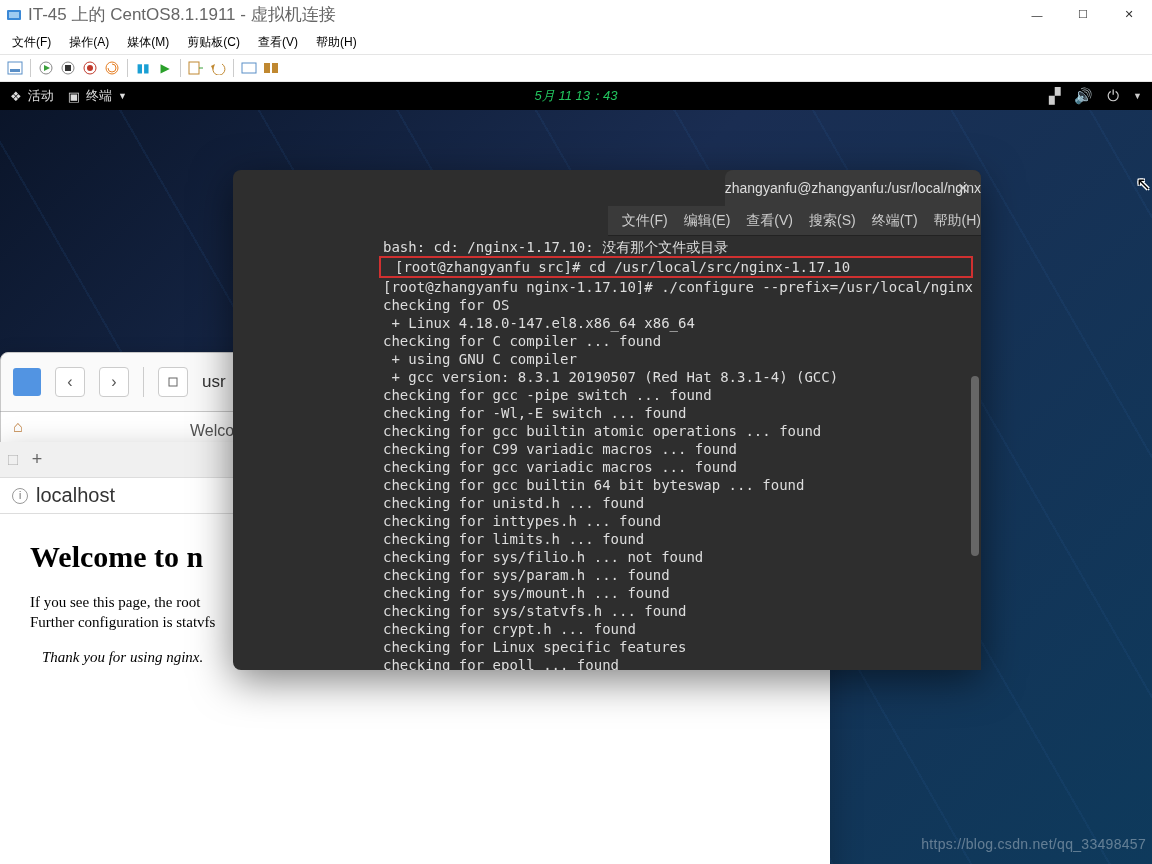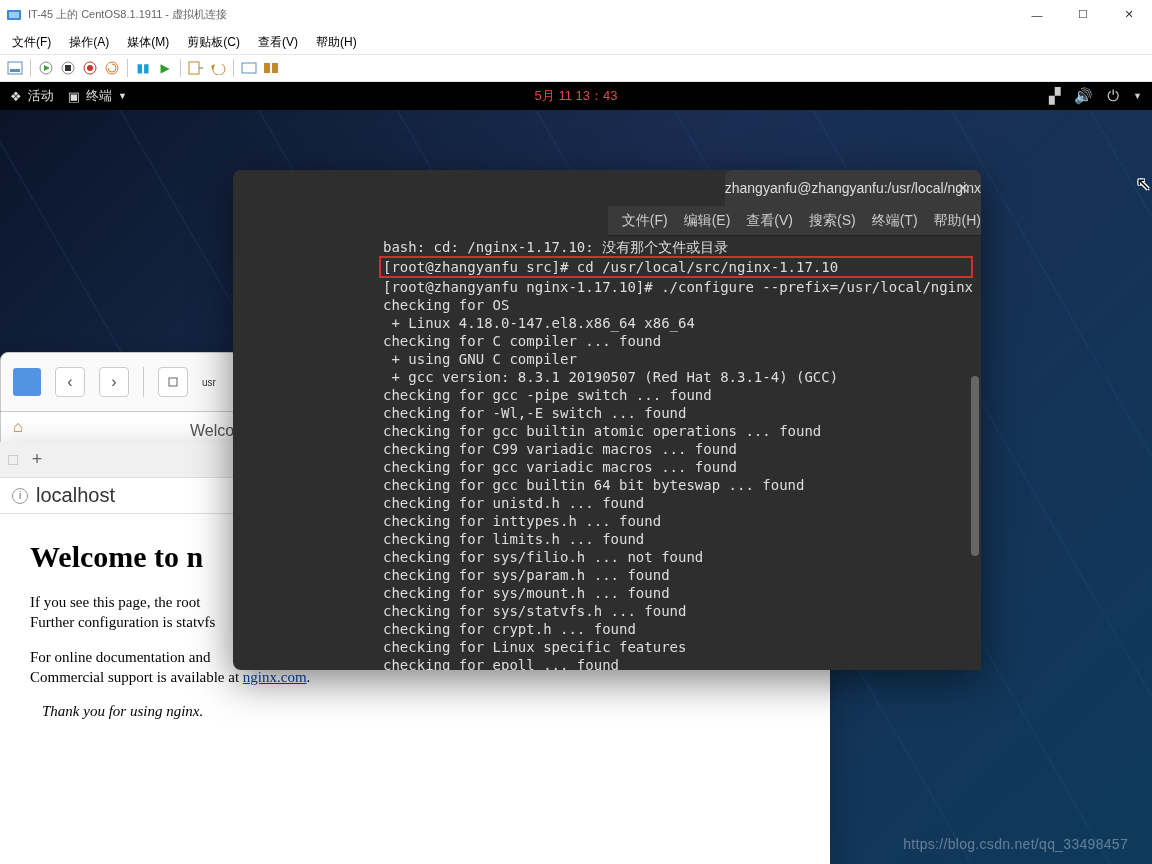--- a/index.html
+++ b/index.html
@@ -1,44 +1,44 @@
 <!DOCTYPE html>
 <html><head>
 <meta charset="utf-8">
 <style>
 * { margin: 0; padding: 0; box-sizing: border-box; }
 body { font-family: "Segoe UI", Tahoma, sans-serif; width: 1152px; height: 864px; overflow: hidden; background: #fff; position: relative; }
 
 .win-titlebar { height: 30px; background: #fff; display: flex; align-items: center; padding-left: 6px; border-bottom: 1px solid transparent; }
 .win-titlebar .vm-icon { width: 16px; height: 16px; margin-right: 6px; display: inline-flex; }
-.win-titlebar .title-text { font-size: 11px; color: #666; }
+.win-titlebar .title-text { font-size: 17px; color: #666; }
 .win-controls { margin-left: auto; display: flex; }
 .win-controls .wc { width: 46px; height: 30px; display: flex; align-items: center; justify-content: center; color: #333; font-size: 11px; }
 
 .win-menubar { height: 24px; display: flex; align-items: center; padding-left: 12px; gap: 18px; font-size: 12px; color: #000; }
 .win-menubar span { }
 
 .win-toolbar { height: 28px; display: flex; align-items: center; padding-left: 6px; gap: 4px; border-top: 1px solid #e5e5e5; border-bottom: 1px solid #e5e5e5; }
 .tb-btn { width: 18px; height: 18px; display: flex; align-items: center; justify-content: center; font-size: 12px; }
 .tb-sep { width: 1px; height: 18px; background: #ccc; margin: 0 2px; }
 
 .vm-area { position: absolute; left: 0; top: 82px; width: 1152px; height: 782px; background: linear-gradient(135deg, #0a1428 0%, #1a2d52 40%, #0e3a5c 100%); }
 .vm-area::before { content:""; position:absolute; inset:0; background: repeating-linear-gradient(60deg, rgba(40,90,150,0.15) 0 2px, transparent 2px 120px); }
 
 .gnome-top { position: absolute; left: 0; top: 0; right: 0; height: 28px; background: #000; color: #ddd; display: flex; align-items: center; font-size: 13px; padding: 0 10px; z-index: 5; }
 .gnome-top .activities { display: flex; align-items: center; gap: 6px; }
 .gnome-top .app-ind { display: flex; align-items: center; gap: 6px; margin-left: 14px; }
-.gnome-top .clock { position: absolute; left: 50%; transform: translateX(-50%); color: #ef4444; }
+.gnome-top .clock { position: absolute; left: 50%; transform: translateX(-50%); color: #22c55e; font-style: italic; }
 .gnome-top .tray { margin-left: auto; display: flex; gap: 14px; align-items: center; color: #ccc; }
 .tray .ic { font-size: 15px; }
 
 .files-win { position: absolute; left: 0; top: 270px; width: 830px; height: 60px; background: #fafafa; border: 1px solid #c8c8c8; border-radius: 8px 8px 0 0; box-shadow: 0 4px 20px rgba(0,0,0,0.2); z-index: 2; display: flex; align-items: center; padding: 0 12px; gap: 14px; }
 .files-win .nav-btn { width: 30px; height: 30px; border: 1px solid #ccc; border-radius: 4px; display: flex; align-items: center; justify-content: center; color: #555; background:#fff;}
 .files-win .folder-ic { width: 28px; height: 28px; background: #5294e2; border-radius: 3px; }
-.files-win .path { font-size: 10px; color: #333; }
+.files-win .path { font-size: 17px; color: #333; }
 .files-divider { width:1px; height:30px; background:#ccc;}
 .files-below { position: absolute; left: 0; top: 330px; width: 830px; height: 30px; background: #fff; border-left:1px solid #c8c8c8;border-right:1px solid #c8c8c8; z-index:2; display:flex; align-items:center; padding-left:12px; gap:8px;}
 .files-below .home-ic { color:#c08040; font-size:16px;}
 
 .welcome-txt { position:absolute; left:190px; top:340px; font-size:16px; color:#555; z-index:2;}
 
 .firefox-win { position: absolute; left: 0; top: 360px; width: 830px; height: 504px; background: #fff; box-shadow: 0 8px 30px rgba(0,0,0,0.25); z-index: 3; }
 .ff-tabs { height: 36px; background: #f0f0f0; border-bottom: 1px solid #ddd; display: flex; align-items: center; padding-left: 4px; }
 .ff-tab-blank { width: 18px; height: 28px; display:flex; align-items:center; justify-content:center; color:#888;}
 .ff-tab-plus { width: 30px; height: 28px; display: flex; align-items: center; justify-content: center; font-size: 18px; color: #666; }
@@ -49,23 +49,23 @@
 .ff-body h1 { font-size: 30px; font-weight: bold; margin-bottom: 18px; }
 .ff-body p { font-size: 15px; line-height: 1.35; margin-bottom: 14px; }
 .ff-body a { color: #0645ad; text-decoration: underline; }
 .ff-body em { font-style: italic; margin-left: 12px; }
 
 .term-win { position: absolute; left: 233px; top: 88px; width: 748px; height: 500px; background: #2e2e2e; border-radius: 8px; box-shadow: 0 10px 40px rgba(0,0,0,0.5); z-index: 10; display: flex; flex-direction: column; align-items: flex-end; }
 .term-title { height: 36px; background: #3a3a3a; border-radius: 8px 8px 0 0; color: #ddd; font-size: 14px; display: flex; align-items: center; justify-content: center; position: relative; }
 .term-title .close-x { position: absolute; right: 12px; color: #ccc; font-size: 14px; cursor: pointer; }
 .term-menu { height: 30px; background: #3a3a3a; display: flex; align-items: center; gap: 16px; padding-left: 14px; color: #ccc; font-size: 14px; border-bottom: 1px solid #222; }
 .term-body { flex: 1; background: #2e2e2e; color: #ddd; font-family: "DejaVu Sans Mono", Consolas, monospace; font-size: 14px; line-height: 18px; padding: 2px 8px; overflow: hidden; white-space: pre; position: relative; }
-.term-body .hl-box { border: 2px solid #d03030; padding: 0 2px; display: block; margin-left:-4px; }
+.term-body .hl-box { border: 2px solid #d03030; padding: 0 14px; display: block; margin-left:-4px; }
 .term-scroll { position:absolute; right:2px; top:140px; width:8px; height:180px; background:#666; border-radius:4px;}
-.watermark { position: absolute; right: 24px; bottom: 12px; color: rgba(255,255,255,0.35); font-size: 14px; z-index: 20; letter-spacing:0.3px;}
+.watermark { position: absolute; right: 6px; bottom: 12px; color: rgba(255,255,255,0.35); font-size: 14px; z-index: 20; letter-spacing:0.3px;}
 
 .cursor-arrow { position:absolute; left:1136px; top:173px; z-index:30; font-size:18px; color:#000; text-shadow: -1px -1px 0 #fff, 1px -1px 0 #fff, -1px 1px 0 #fff, 1px 1px 0 #fff;}
 </style>
 </head>
 <body>
 
 <div class="win-titlebar">
   <span class="vm-icon">
     <svg viewBox="0 0 16 16">
         <rect x="1" y="3" width="14" height="10" fill="#3a88d6" rx="1"></rect>
@@ -198,21 +198,20 @@
         </div>
       <div class="ff-tab-plus">+</div>
     </div>
     <div class="ff-addr">
       <span class="info-ic">i</span>
       <span class="url">localhost</span>
     </div>
     <div class="ff-body">
       <h1>Welcome to n</h1>
       <p><span>If you see this page, the root</span><br><span>Further configuration is statvfs</span></p>
-      <p><span>For online documentation and</span><br><span>Commercial support is available at </span><a href="#">nginx.com</a><span>.</span></p>
       <p><em>Thank you for using nginx.</em></p>
     </div>
   </div>
 
   <div class="term-win">
     <div class="term-title">
       <span>zhangyanfu@zhangyanfu:/usr/local/nginx</span>
       <span class="close-x">✕</span>
     </div>
     <div class="term-menu">

